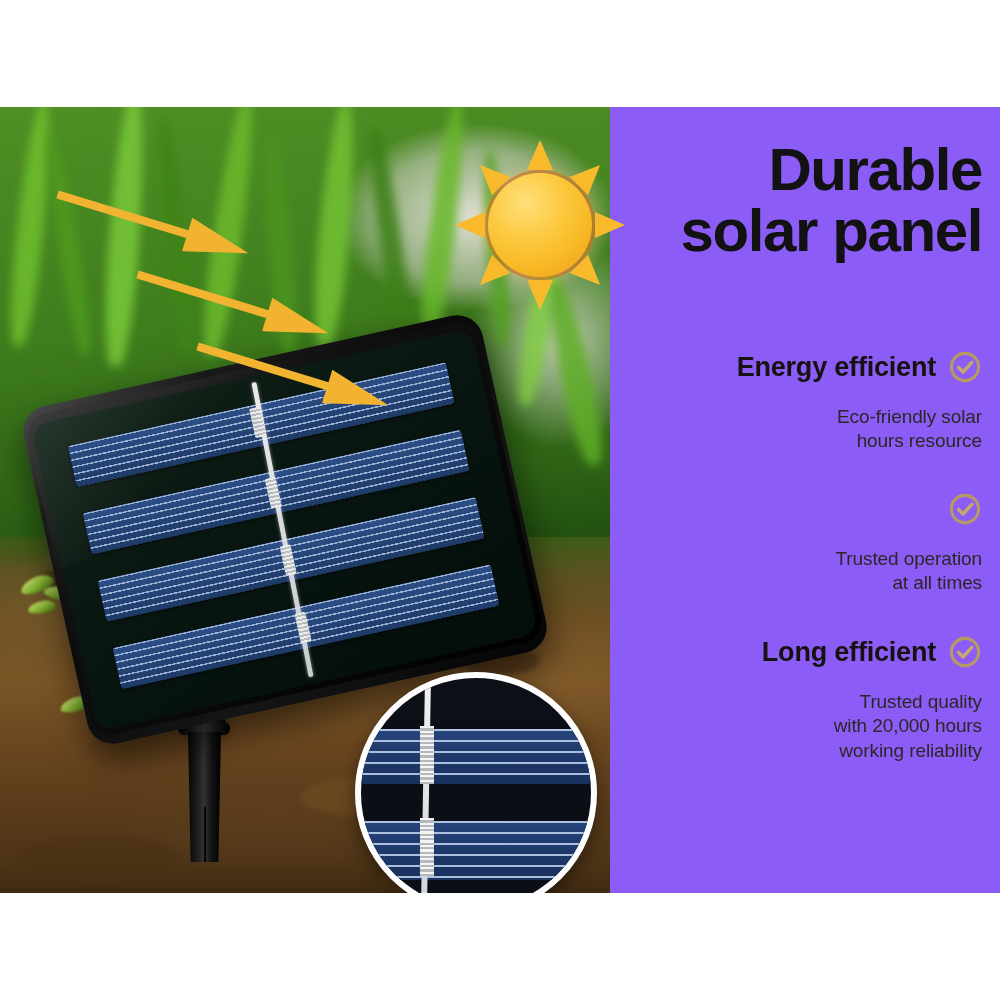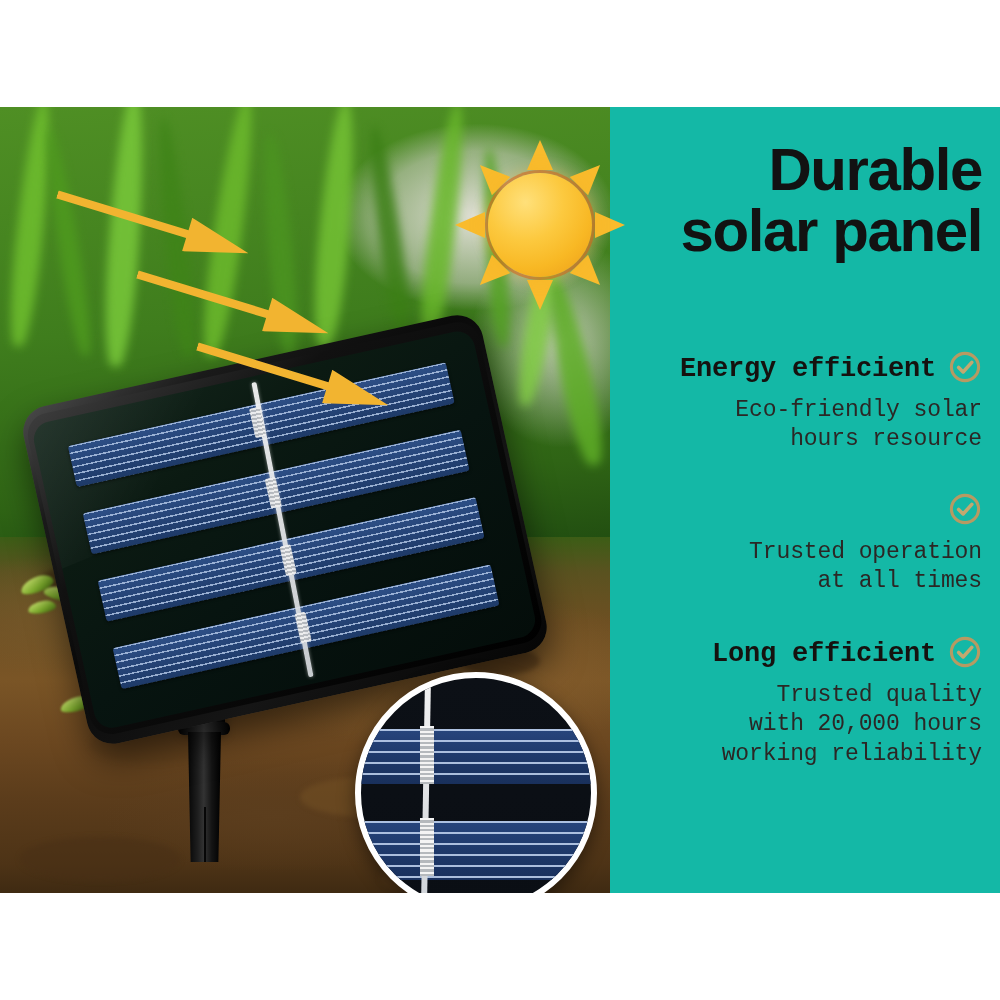--- a/index.html
+++ b/index.html
@@ -84,30 +84,30 @@
   
   #sun{position:absolute;left:455px;top:140px;width:170px;height:170px;z-index:6;}
   .ray{position:absolute;left:50%;top:50%;width:0;height:0;
     border-left:13px solid transparent;border-right:13px solid transparent;
     border-bottom:30px solid #f9bb2c;transform-origin:50% 85px;}
   .sun-core{position:absolute;left:33px;top:33px;width:104px;height:104px;border-radius:50%;
     background:radial-gradient(circle at 36% 28%,#ffe07a 0%,#fcc93f 38%,#f8b824 66%,#f0a51c 88%,#d9701c 100%);
     box-shadow:0 0 0 3px rgba(214,96,24,.55),0 0 16px rgba(248,180,36,.5);}
 
   
-  #side{position:absolute;left:610px;top:107px;width:390px;height:786px;background:#14b8a6;z-index:5;}
+  #side{position:absolute;left:610px;top:107px;width:390px;height:786px;background:#8b5cf6;z-index:5;}
   #heading{position:absolute;left:0;right:18px;top:32px;text-align:right;
     font-size:60px;line-height:1.02;font-weight:bold;color:#121212;letter-spacing:-1.4px;}
   #heading .hl{display:block;}
   .feature{position:absolute;right:18px;width:370px;text-align:right;}
-  .feat-head{display:flex;align-items:flex-end;justify-content:flex-end;gap:12px;font-family:Liberation Mono, monospace;}
+  .feat-head{display:flex;align-items:center;justify-content:flex-end;gap:12px;}
   .feat-title{font-size:27px;font-weight:bold;color:#15120f;letter-spacing:-.2px;}
   .check{width:34px;height:34px;flex:0 0 34px;}
-  .feat-desc{margin-top:12px;font-size:23px;line-height:1.28;color:#2b2725;
-    font-family:Liberation Mono, monospace;font-weight:300;letter-spacing:-.1px;}
+  .feat-desc{margin-top:21px;font-size:19px;line-height:1.28;color:#2b2725;
+    font-family:Liberation Sans, sans-serif;font-weight:300;letter-spacing:-.1px;}
   .feat-desc span{display:block;}
 </style>
 </head>
 <body>
 
 <div id="stage">
 
   <div id="photo">
     <div class="bg-grass">
       <div class="grass-blade" style="left:18px;top:-10px;width:26px;height:250px;background:#6fbf2e;transform:rotate(6deg);"></div>

